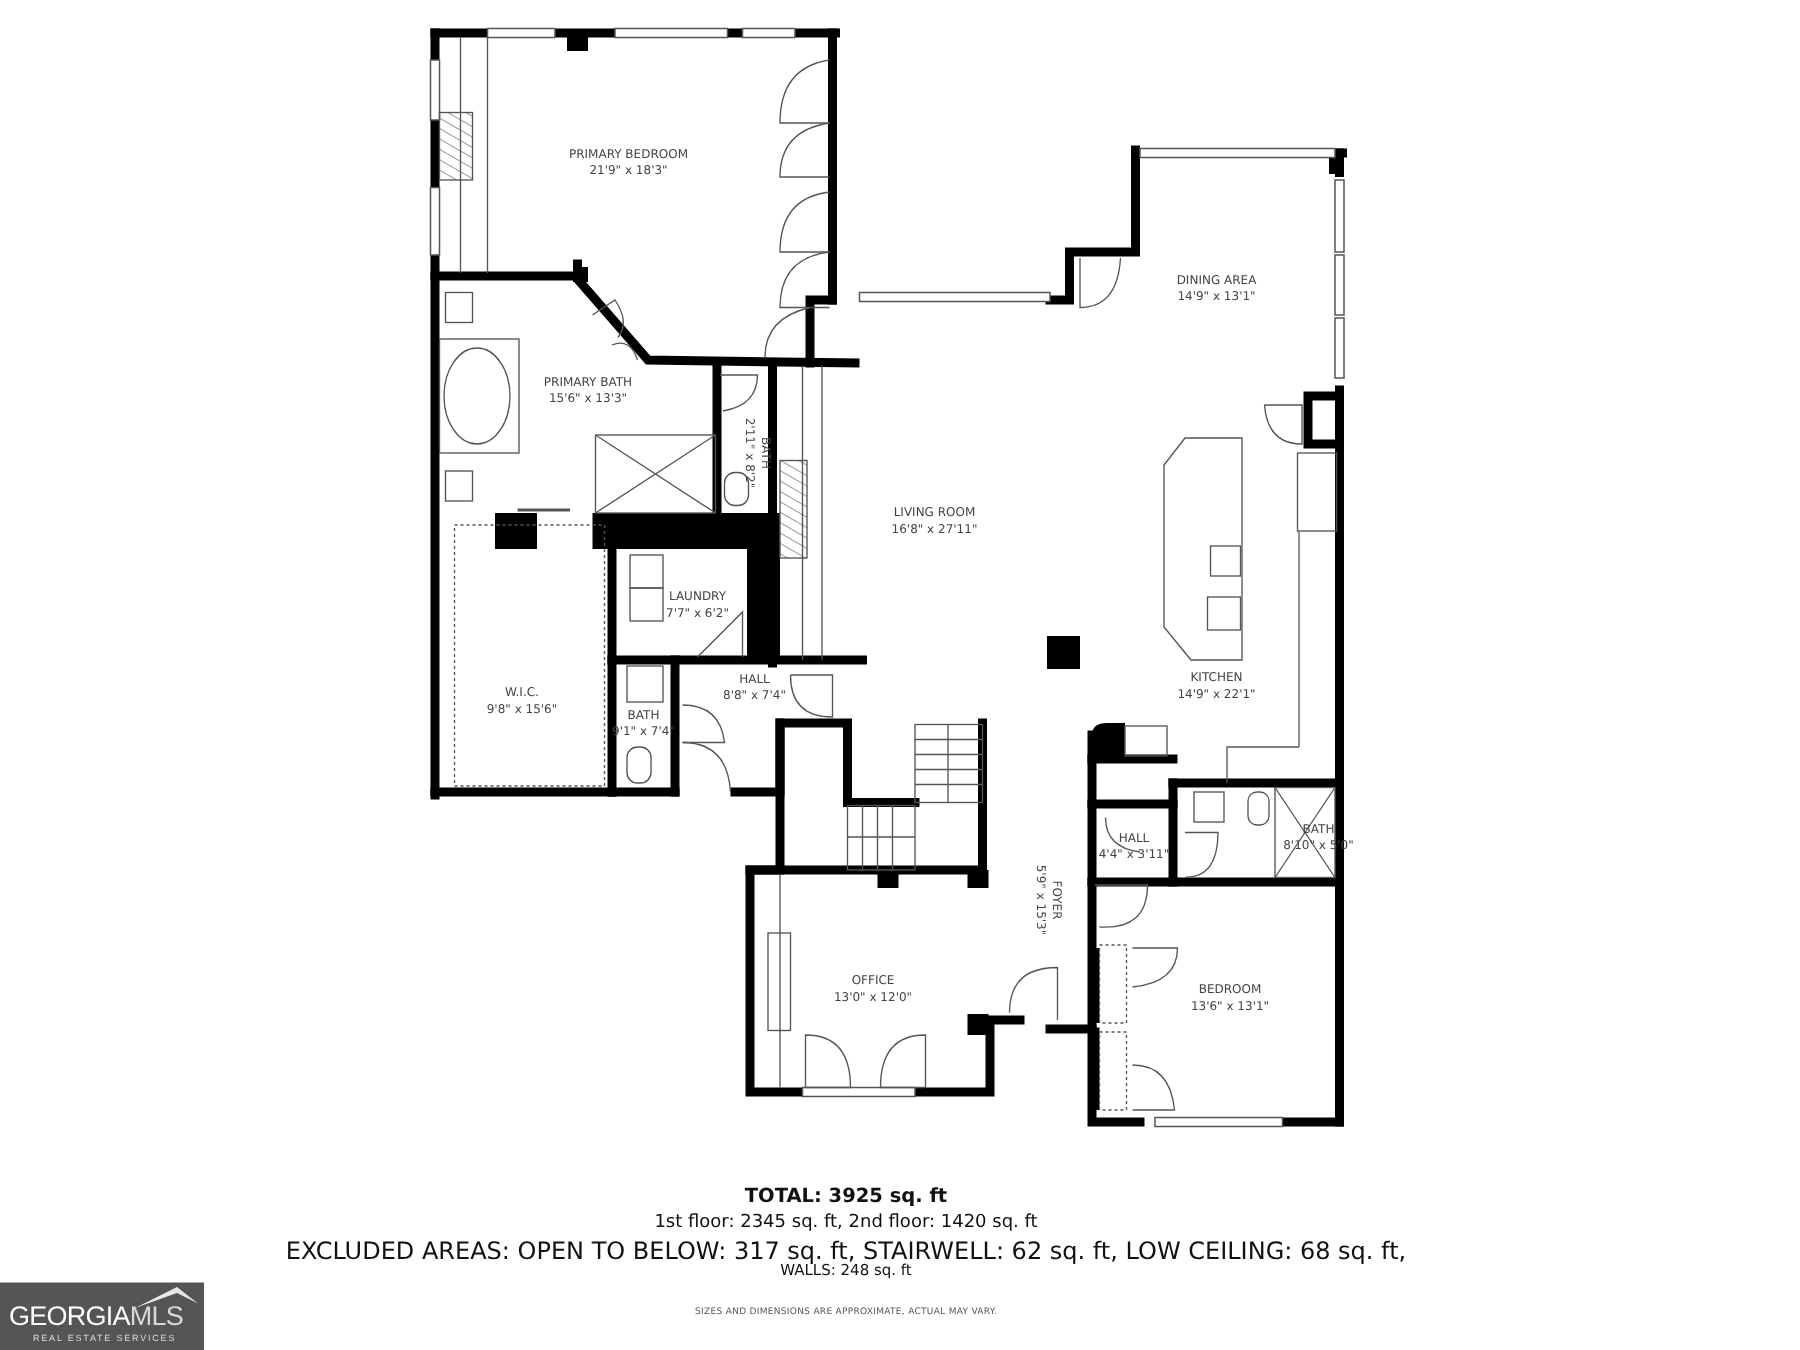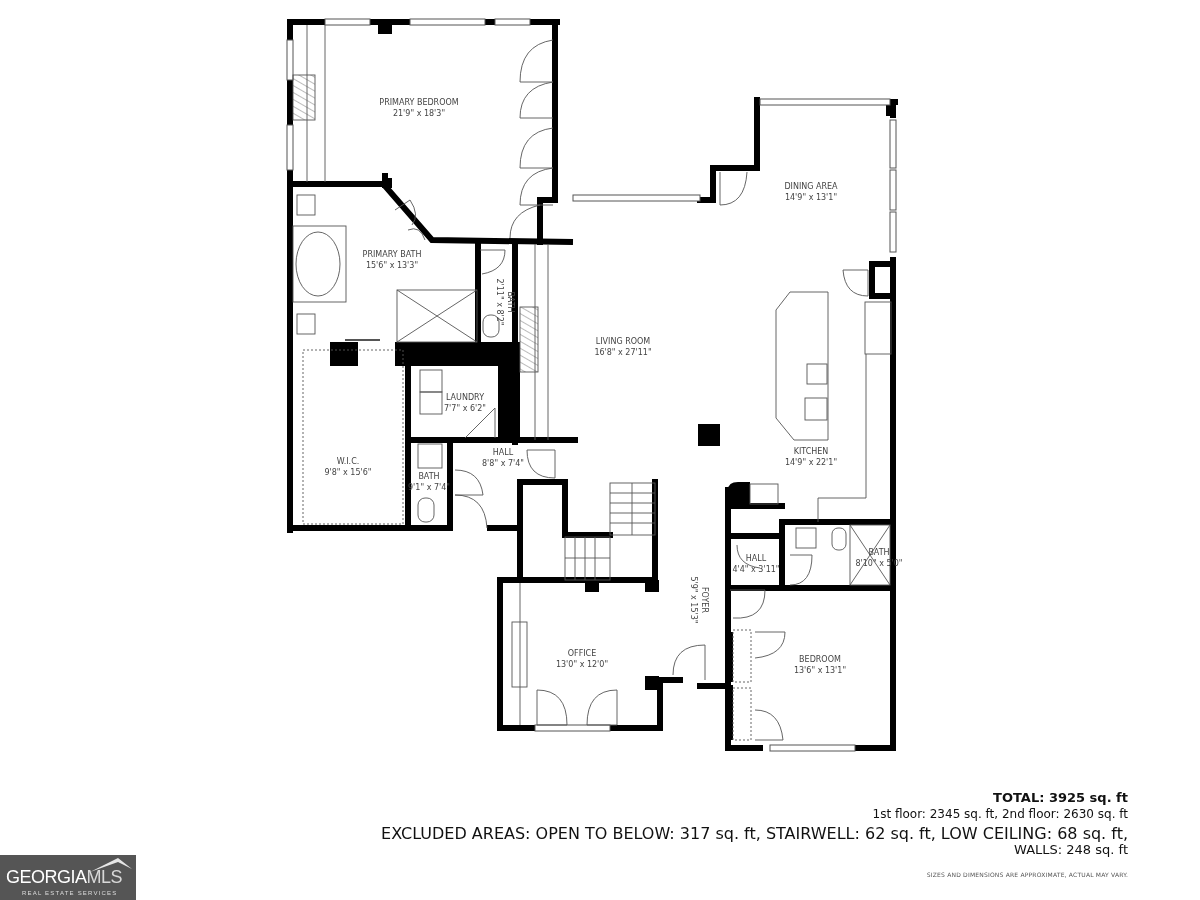--- a/index.html
+++ b/index.html
@@ -1,23 +1,23 @@
 <!DOCTYPE html>
 <html><head>
 <meta charset="utf-8">
 <style>
   html, body { margin:0; padding:0; background:#ffffff; }
   body { width:1200px; height:900px; position:relative; overflow:hidden; font-family:"DejaVu Sans", sans-serif; }
   #plan { position:absolute; left:0; top:0; width:1200px; height:780px; }
   .lbl { font-family:"DejaVu Sans", sans-serif; font-size:8px; fill:#444; text-anchor:middle; }
-  .footer { position:absolute; left:0; width:1128px; text-align:right; color:#111; font-family:"DejaVu Sans", sans-serif; }
+  .footer { position:absolute; left:0; width:1128px; text-align:center; color:#111; font-family:"DejaVu Sans", sans-serif; }
   .total { top:790px; font-size:13px; font-weight:bold; }
   .floors { top:807px; font-size:12px; }
   .excluded { top:824px; font-size:16px; }
-  .walls { top:842px; font-size:13px; }
+  .walls { top:842px; font-size:10px; }
   .disclaimer { top:871px; font-size:6px; color:#555; letter-spacing:0.2px; }
   .logo { position:absolute; left:0; top:855px; width:136px; height:57px; background:#555; color:#fff; }
   .logo .brand { position:absolute; left:6px; top:12px; font-size:18px; letter-spacing:-0.5px; font-family:"Liberation Sans", sans-serif; }
   .logo .brand .mls { color:#d8d8d8; }
   .logo .tagline { position:absolute; left:22px; top:35px; font-size:6px; letter-spacing:1.2px; color:#ddd; font-family:"Liberation Sans", sans-serif; }
   .logo svg { position:absolute; left:88px; top:2px; }
 </style>
 </head>
 <body>
 
@@ -247,21 +247,21 @@
 
     <text class="lbl" x="582" y="656">OFFICE</text>
     <text class="lbl" x="582" y="667">13'0" x 12'0"</text>
 
     <text class="lbl" x="820" y="662">BEDROOM</text>
     <text class="lbl" x="820" y="673">13'6" x 13'1"</text>
   </g>
 </svg>
 
 <div class="footer total">TOTAL: 3925 sq. ft</div>
-<div class="footer floors">1st floor: 2345 sq. ft, 2nd floor: 2630 sq. ft</div>
+<div class="footer floors">1st floor: 2345 sq. ft, 2nd floor: 1420 sq. ft</div>
 <div class="footer excluded">EXCLUDED AREAS: OPEN TO BELOW: 317 sq. ft, STAIRWELL: 62 sq. ft, LOW CEILING: 68 sq. ft,</div>
 <div class="footer walls">WALLS: 248 sq. ft</div>
 <div class="footer disclaimer">SIZES AND DIMENSIONS ARE APPROXIMATE, ACTUAL MAY VARY.</div>
 
 <div class="logo">
   <svg width="46" height="16" viewBox="0 0 46 16">
     <polygon points="2,15 30,1 44,12 30,5" fill="#e6e6e6"></polygon>
   </svg>
   <div class="brand"><span>GEORGIA</span><span class="mls">MLS</span></div>
   <div class="tagline">REAL ESTATE SERVICES</div>

